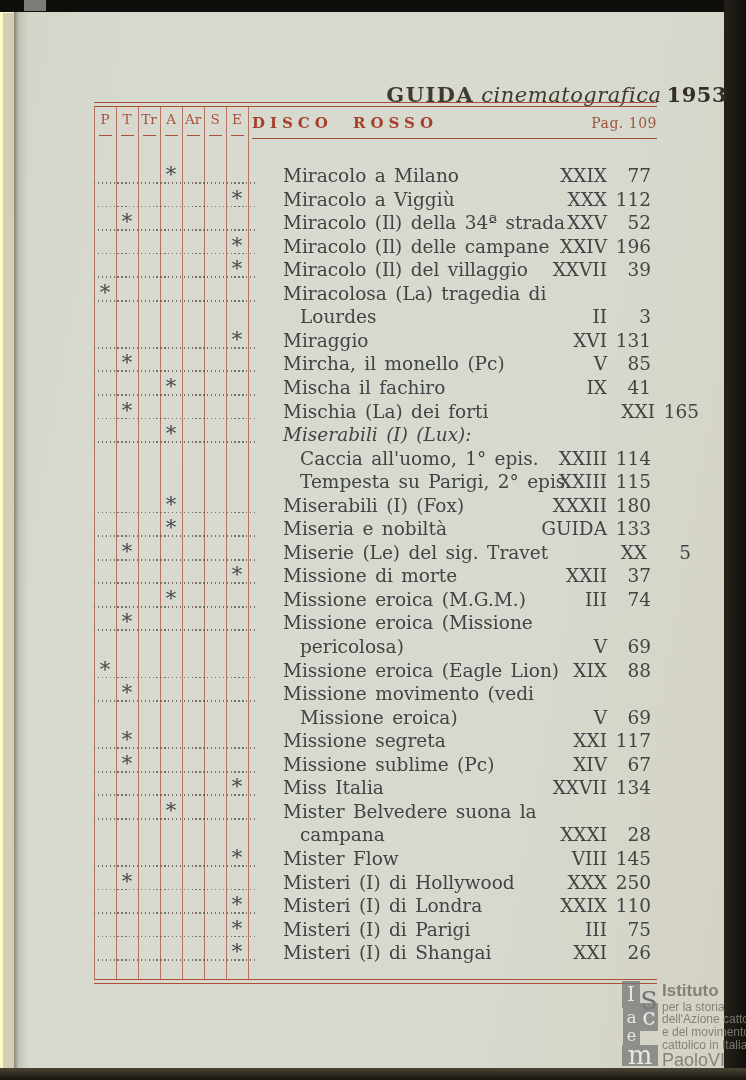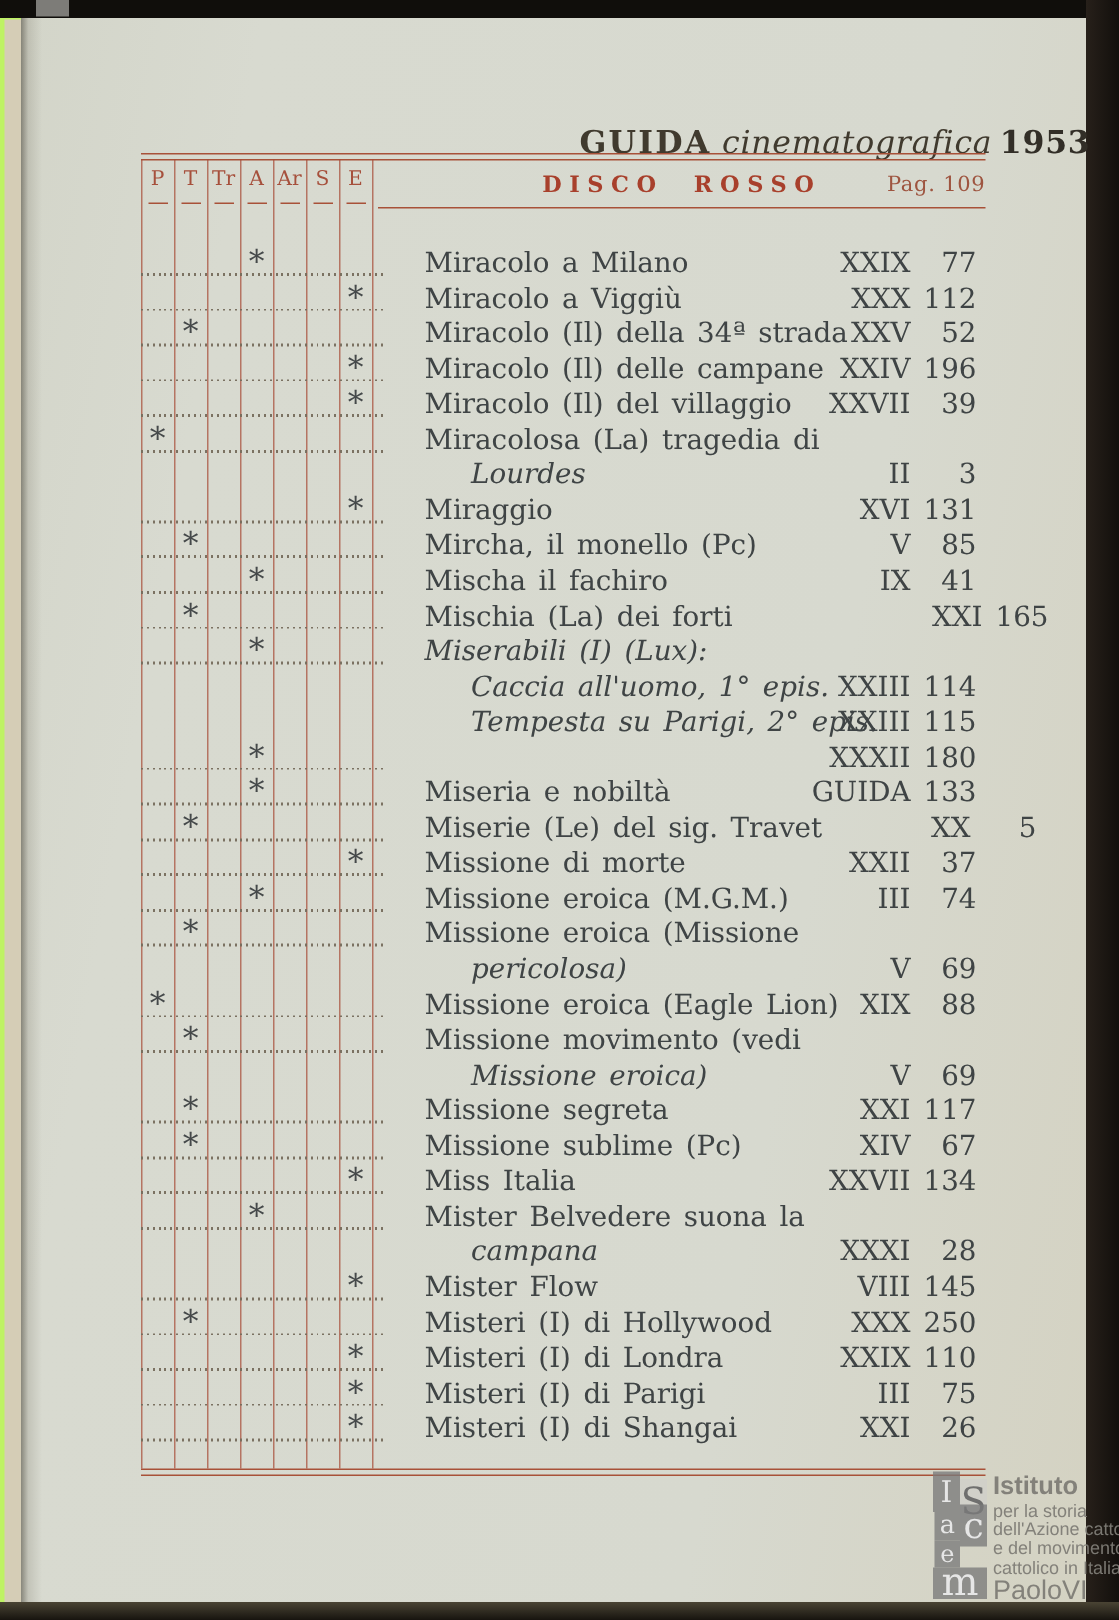--- a/index.html
+++ b/index.html
@@ -1,16 +1,16 @@
 <!DOCTYPE html>
 <html><head>
 <meta charset="utf-8">
 <style>
   html,body{margin:0;padding:0;}
-  #shot{position:relative;width:746px;height:1080px;background:#bef264;overflow:hidden;
+  #shot{position:relative;width:746px;height:1080px;background:#fef9c3;overflow:hidden;
         font-family:"DejaVu Serif","Liberation Serif",serif;}
   
   .top-band{position:absolute;left:0;top:0;width:746px;height:12px;background:#100e0b;}
   .top-notch{position:absolute;left:24px;top:0;width:22px;height:11px;background:#7d7c78;}
   .bottom-band{position:absolute;left:0;top:1068px;width:746px;height:12px;
                background:linear-gradient(#4a4434,#17140f);}
   .right-band{position:absolute;left:724px;top:0;width:22px;height:1080px;
               background:linear-gradient(90deg,#27201a,#120f0c);}
   .edge-strip{position:absolute;left:3px;top:13px;width:11px;height:1060px;background:#d5cdb6;}
   
@@ -24,28 +24,28 @@
   .guida .g1{font-weight:bold;letter-spacing:1.5px;}
   .guida .g2{font-style:italic;margin:0 5px 0 7px;}
   .guida .g3{font-weight:bold;color:#322e27;}
   
   .tbl{position:absolute;left:80px;top:90px;width:563px;height:885px;}
   .hline{position:absolute;height:1.4px;background:#a85138;}
   .vline{position:absolute;width:1.2px;background:rgba(168,76,56,.72);top:4px;height:873px;}
   .col-letter{position:absolute;top:9px;width:22px;text-align:center;
               font-size:13.5px;color:#a6503c;}
   .col-dash{position:absolute;top:33px;width:13px;height:1.2px;background:#a85138;}
-  .disco{position:absolute;left:158px;top:12px;width:405px;text-align:center;
+  .disco{position:absolute;left:158px;top:12px;width:405px;text-align:left;
          font-weight:bold;font-size:15px;letter-spacing:5px;word-spacing:10px;color:#a8402c;}
   .pag{position:absolute;right:0;top:13px;font-size:14px;color:#9e5540;letter-spacing:.5px;}
   
   .row{position:absolute;left:0;width:563px;height:24px;line-height:24px;
        font-size:18.5px;color:#3f4445;white-space:nowrap;}
   .row .t{position:absolute;left:189px;word-spacing:2.5px;}
-  .row .t.ind{left:220px;font-style:italic;}
+  .row .t.ind{left:206px;}
   .row .r{position:absolute;right:50px;width:130px;text-align:right;}
   .row .p{position:absolute;right:6px;width:44px;text-align:right;}
   .dots{position:absolute;left:0;width:163px;height:1.8px;
         background:repeating-linear-gradient(90deg,rgba(118,108,92,.95) 0 1.3px,rgba(0,0,0,0) 1.3px 3.9px);}
   .star{position:absolute;width:22px;height:24px;line-height:24px;text-align:center;
         font-size:21px;color:#45494a;}
   
   .wm{position:absolute;left:608px;top:969px;width:140px;height:100px;
       font-family:"Liberation Sans","DejaVu Sans",sans-serif;}
   .wm-tile{position:absolute;background:rgba(122,122,122,.78);color:rgba(238,238,238,.92);
@@ -187,20 +187,21 @@
             <span class="t ind">Caccia all'uomo, 1° epis.</span>
             <span class="r">XXIII</span>
             <span class="p">114</span>
           </div>
           <div class="row" style="top: 368.15px;">
             <span class="t ind">Tempesta su Parigi, 2° epis.</span>
             <span class="r">XXIII</span>
             <span class="p">115</span>
           </div>
           <div class="row" style="top: 391.7px;">
+            <span class="t">Miserabili (I) (Fox)</span>
             <span class="r">XXXII</span>
             <span class="p">180</span>
           </div>
           <div class="dots" style="top: 409.7px;"></div>
           <span class="star" style="left: 66px; top: 389.7px;">*</span>
           <div class="row" style="top: 415.25px;">
             <span class="t">Miseria e nobiltà</span>
             <span class="r">GUIDA</span>
             <span class="p">133</span>
           </div>

